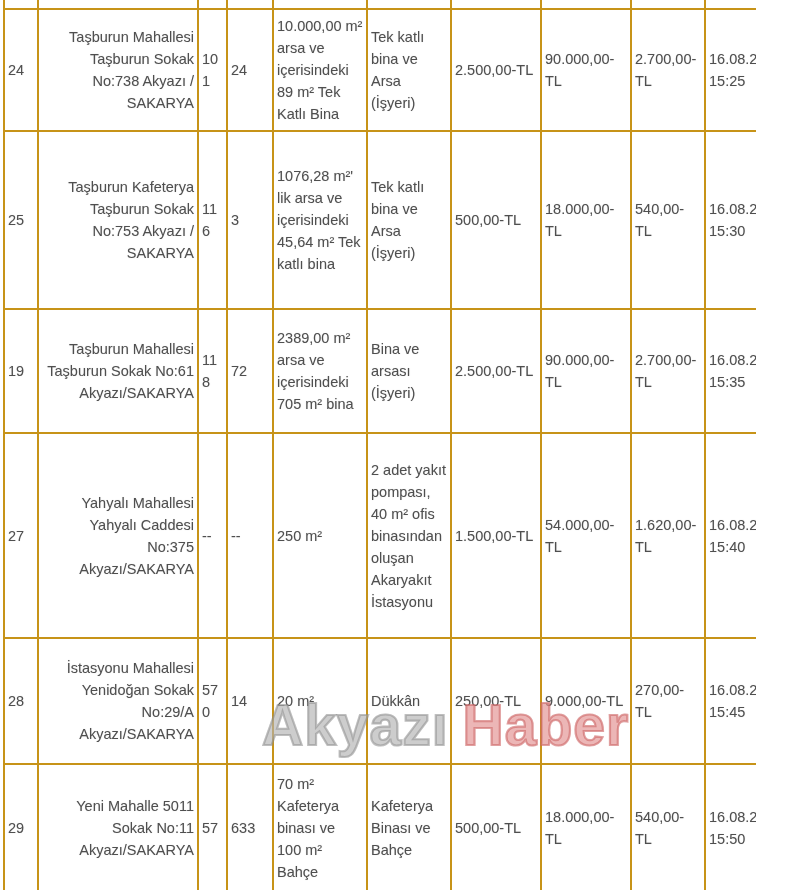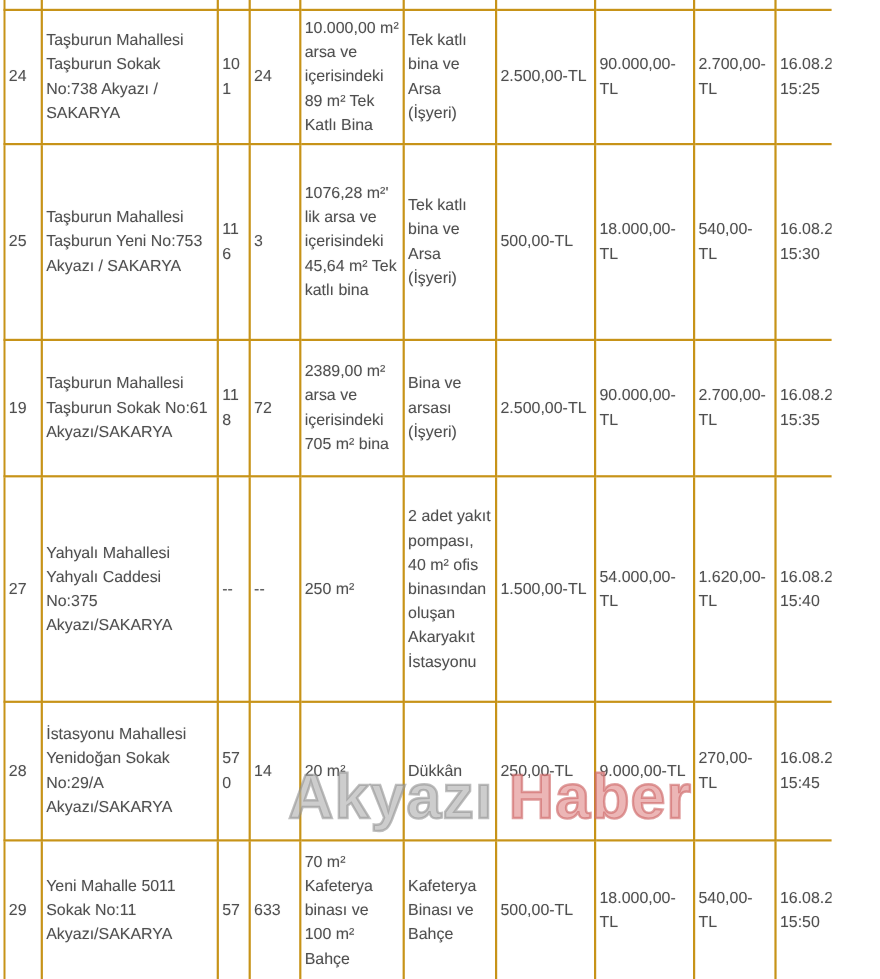--- a/index.html
+++ b/index.html
@@ -33,21 +33,21 @@
     border: 2px solid #C79318;
     vertical-align: middle;
     padding: 2px 3px;
     font-size: 14.5px;
     line-height: 22px;
     color: #4F4F4F;
     word-wrap: break-word;
     overflow: hidden;
     text-shadow: 0 0 1px rgba(90,90,90,0.25);
   }
-  td.c-addr { padding-left: 4px; padding-right: 18px; }
+  td.c-addr { padding-left: 4px; padding-right: 18px; text-align: right; }
   td.c-money { padding-right: 6px; }
   td.c-date { white-space: nowrap; }
   td.c-no { padding-left: 5px; }
 
   
   .watermark {
     position: absolute;
     left: 262px;
     top: 692px;
     font-size: 57px;
@@ -112,21 +112,21 @@
       <td class="c-money">90.000,00-TL</td>
       <td class="c-money">2.700,00-TL</td>
       <td class="c-date">
         <div>16.08.2016</div>
         <div>15:25</div>
       </td>
     </tr>
 
     <tr style="height:178px">
       <td class="c-no">25</td>
-      <td class="c-addr">Taşburun Mahallesi Taşburun Yeni No:753 Akyazı / SAKARYA</td>
+      <td class="c-addr">Taşburun Kafeterya Taşburun Sokak No:753 Akyazı / SAKARYA</td>
       <td>116</td>
       <td>3</td>
       <td>1076,28 m²' lik arsa ve içerisindeki 45,64 m² Tek katlı bina</td>
       <td>Tek katlı bina ve Arsa (İşyeri)</td>
       <td class="c-money">500,00-TL</td>
       <td class="c-money">18.000,00-TL</td>
       <td class="c-money">540,00-TL</td>
       <td class="c-date">
         <div>16.08.2016</div>
         <div>15:30</div>

